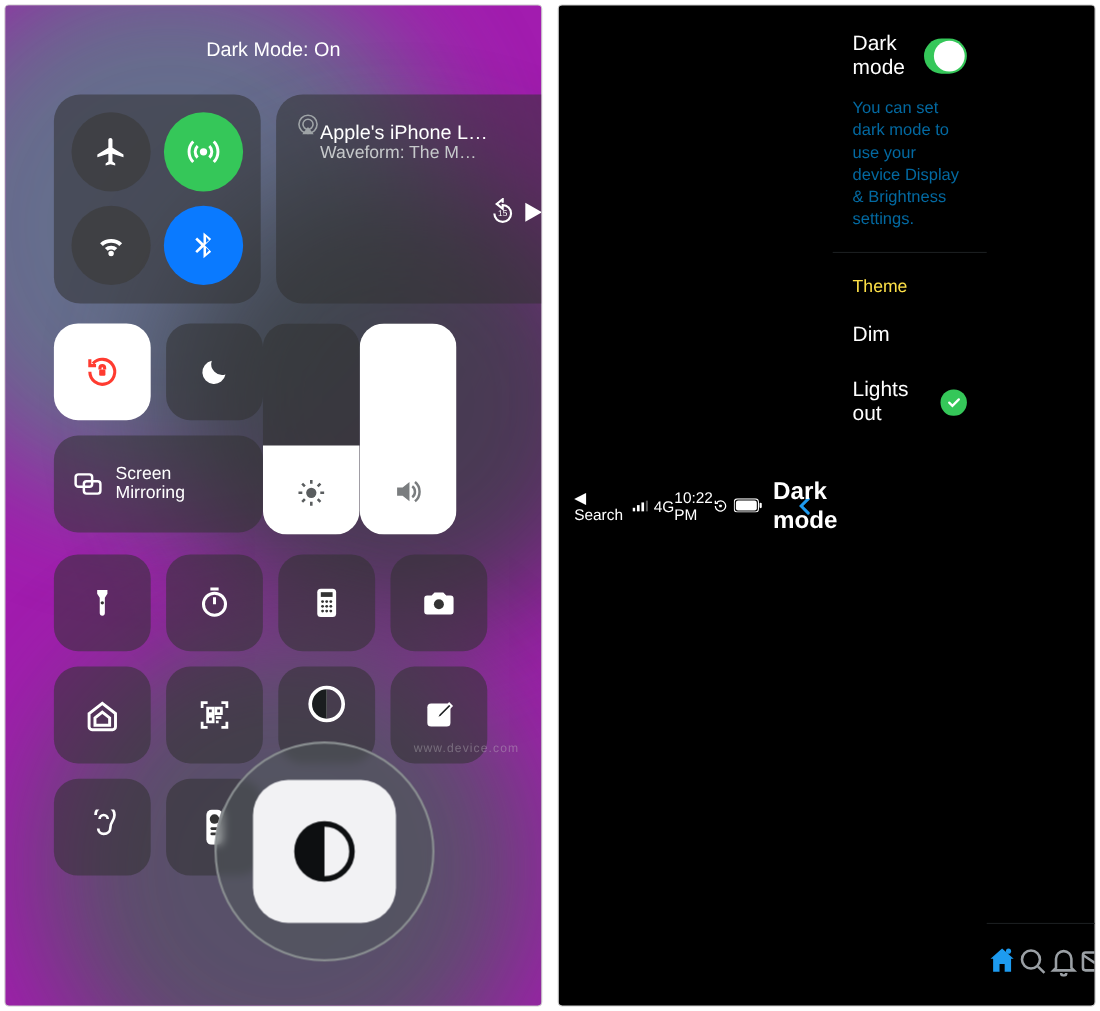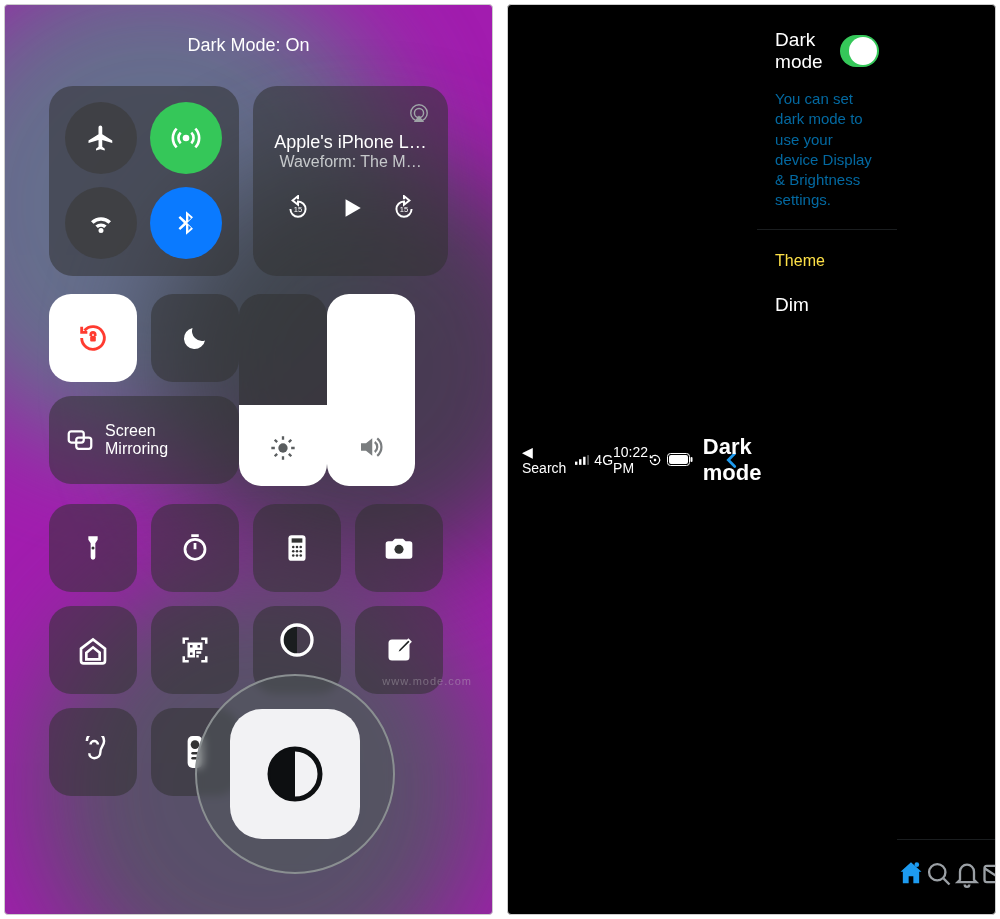--- a/index.html
+++ b/index.html
@@ -14,21 +14,21 @@
     .blob { position: absolute; border-radius: 50%; filter: blur(55px); opacity:.85;}
     .blob1 { width: 500px; height: 500px; left: -100px; top: -50px; background: #5b7d86; }
     .blob2 { width: 420px; height: 420px; right: -80px; top: 150px; background: #3a3f44; }
     .blob3 { width: 450px; height: 450px; left: 30px; bottom: -100px; background: #4c5a5d; }
     
     .cc { position: relative; height: 100%; padding: 30px 44px 18px; display: flex; flex-direction: column; }
     .cc-title { color: #fff; font-size: 18px; text-align: center; margin-bottom: 30px; }
     .top-row { display: flex; gap: 14px; margin-bottom: 18px; }
     .platter { background: rgba(50,50,50,0.55); border-radius: 24px; }
     .conn-platter { width: 190px; height: 190px; display: grid; grid-template: 1fr 1fr / 1fr 1fr; gap: 12px; padding: 16px; }
-    .media-platter { flex: 1; height: 190px; padding: 16px 18px; display: flex; flex-direction: column; color: #fff; text-align: center; }
+    .media-platter { flex: 1; height: 190px; padding: 16px 18px; display: flex; color: #fff; }
     .media-top { display:flex; justify-content:flex-end; }
     .media-text { margin-top:8px;}
     .media-title { font-size: 18px; white-space: nowrap; overflow: hidden; text-overflow: ellipsis; }
     .media-sub { font-size: 16px; color: #c6c9cb; white-space: nowrap; overflow: hidden; text-overflow: ellipsis; }
     .transport { display: flex; align-items: center; justify-content: space-around; margin-top: 24px; color:#fff; }
     .circ { width: 72px; height: 72px; border-radius: 50%; display: flex; align-items: center; justify-content: center; }
     .circ-dark { background: rgba(60,60,60,0.7); }
     .circ-green { background: #35c759; }
     .circ-blue { background: #0a7aff; }
     .second-row { display: flex; margin-bottom: 18px; }
@@ -265,21 +265,21 @@
     </div>
 
     <div class="magnify-ring">
       <div class="mag-tile">
         <svg class="half-circle-icon" viewBox="0 0 24 24">
             <circle cx="12" cy="12" r="10" fill="none" stroke="#0d0f11" stroke-width="2"></circle>
             <path d="M12 2a10 10 0 000 20V2z" fill="#0d0f11"></path>
           </svg>
       </div>
     </div>
-    <div class="watermark">www.mode.com</div>
+    <div class="watermark">www.device.com</div>
   </div>
 
   <div class="shot shot-right">
     <div class="status-r">
       <div class="status-l">
         <span>◀ <span>Search</span></span>
         <svg width="18" height="12" viewBox="0 0 18 12" fill="#fff">
             <rect x="0" y="8" width="3" height="4"></rect>
             <rect x="5" y="5" width="3" height="7"></rect>
             <rect x="10" y="2" width="3" height="10"></rect>
@@ -312,20 +312,28 @@
       <div class="row">
         <span>Dark mode</span>
         <div class="toggle"></div>
       </div>
       <div class="desc">You can set dark mode to use your device Display &amp; Brightness settings.</div>
 
       <div class="section-header">Theme</div>
       <div class="row">
         <span>Dim</span>
       </div>
+      <div class="row">
+        <span>Lights out</span>
+        <div class="check-green">
+          <svg width="14" height="14" viewBox="0 0 24 24" fill="none" stroke="#fff" stroke-width="3.5" stroke-linecap="round">
+              <path d="M5 12l5 5L20 7"></path>
+            </svg>
+        </div>
+      </div>
     </div>
 
     <div class="tabbar-r">
       <div class="active">
           <svg width="28" height="28" viewBox="0 0 24 24" fill="currentColor">
             <path d="M12 2l9 8h-2v10h-5v-6h-4v6H5V10H3l9-8z"></path>
             <circle cx="17" cy="4" r="2"></circle>
           </svg>
         </div>
       <div>

